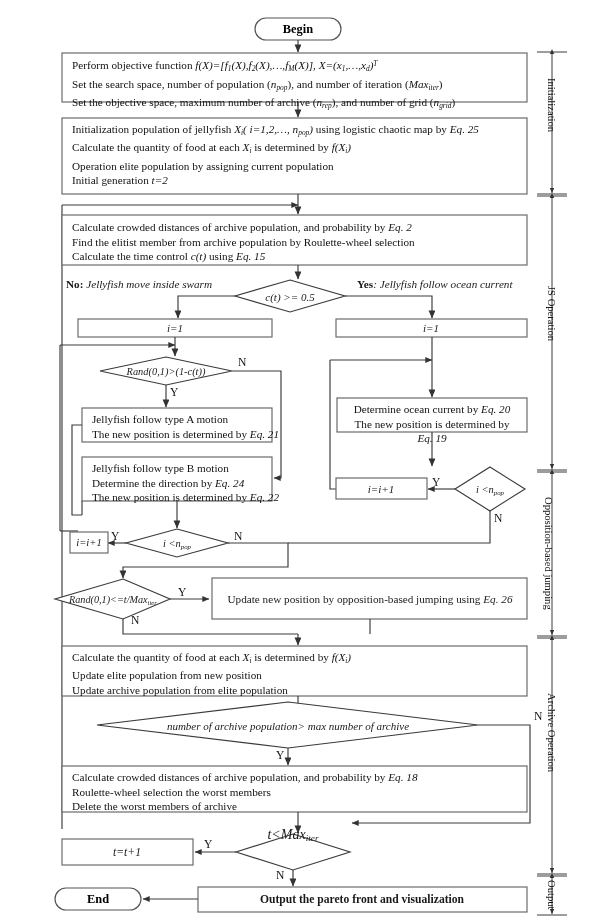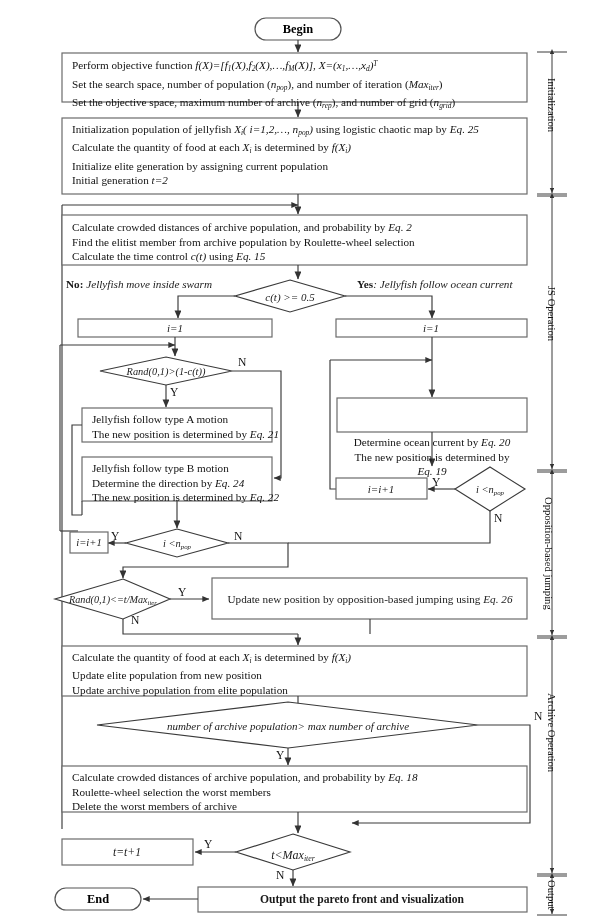--- a/index.html
+++ b/index.html
@@ -172,21 +172,21 @@
 
 <div class="boxtext" style="left:72px;top:57px;">
   <div>Perform objective function <span class="it">f(X)=[f<span class="sub">1</span>(X),f<span class="sub">2</span>(X),…,f<span class="sub">M</span>(X)]</span>, <span class="it">X=(x<span class="sub">1</span>,…,x<span class="sub">d</span>)<span class="sup">T</span></span></div>
   <div>Set the search space, number of population (<span class="it">n<span class="sub">pop</span></span>), and number of iteration (<span class="it">Max<span class="sub">iter</span></span>)</div>
   <div>Set the objective space, maximum number of archive (<span class="it">n<span class="sub">rep</span></span>), and number of grid (<span class="it">n<span class="sub">grid</span></span>)</div>
 </div>
 
 <div class="boxtext" style="left:72px;top:122px;">
   <div>Initialization population of jellyfish <span class="it">X<span class="sub">i</span>( i=1,2,…, n<span class="sub">pop</span>)</span> using logistic chaotic map by <span class="it">Eq. 25</span></div>
   <div>Calculate the quantity of food at each <span class="it">X<span class="sub">i</span></span> is determined by <span class="it">f(X<span class="sub">i</span>)</span></div>
-  <div>Initialize elite generation by assigning current population</div>
+  <div>Operation elite population by assigning current population</div>
   <div>Initial generation <span class="it">t=2</span></div>
 </div>
 
 <div class="boxtext" style="left:72px;top:220px;">
   <div>Calculate crowded distances of archive population, and probability by <span class="it">Eq. 2</span></div>
   <div>Find the elitist member from archive population by Roulette-wheel selection</div>
   <div>Calculate the time control <span class="it">c(t)</span> using <span class="it">Eq. 15</span></div>
 </div>
 
 <div class="lbl" style="left:66px;top:277px;font-size:11.2px;">
@@ -207,21 +207,21 @@
   <div>Jellyfish follow type A motion</div>
   <div>The new position is determined by <span class="it">Eq. 21</span></div>
 </div>
 
 <div class="boxtext" style="left:92px;top:461px;">
   <div>Jellyfish follow type B motion</div>
   <div>Determine the direction by <span class="it">Eq. 24</span></div>
   <div>The new position is determined by <span class="it">Eq. 22</span></div>
 </div>
 
-<div class="boxtext" style="left:432px;top:402px;transform:translateX(-50%);text-align:center;margin-top:33px;">
+<div class="boxtext" style="left:432px;top:402px;transform:translateX(-50%);text-align:center;">
   <div>Determine ocean current by <span class="it">Eq. 20</span></div>
   <div>The new position is determined by <span class="it">Eq. 19</span></div>
 </div>
 
 <div class="lbl ctr it" style="left:89px;top:536px;font-size:10.6px;">i=i+1</div>
 <div class="lbl ctr it" style="left:381px;top:482px;font-size:11px;">i=i+1</div>
 
 <div class="lbl ctr it" style="left:177px;top:537px;font-size:10.4px;">i &lt;n<span class="sub">pop</span></div>
 <div class="lbl ctr it" style="left:490px;top:483px;font-size:10.4px;">i &lt;n<span class="sub">pop</span></div>
 
@@ -238,21 +238,21 @@
 <div class="lbl ctr it" style="left:288px;top:719px;font-size:11px;">number of archive population&gt; max number of archive</div>
 
 <div class="boxtext" style="left:72px;top:770px;">
   <div>Calculate crowded distances of archive population, and probability by <span class="it">Eq. 18</span></div>
   <div>Roulette-wheel selection the worst members</div>
   <div>Delete the worst members of archive</div>
 </div>
 
 <div class="lbl ctr it" style="left:127px;top:846px;font-size:11.6px;">t=t+1</div>
 
-<div class="lbl ctr it" style="left:293px;top:848px;font-size:12px;">t&lt;Max<span class="sub">iter</span></div>
+<div class="lbl ctr it" style="left:293px;top:826px;font-size:14px;">t&lt;Max<span class="sub">iter</span></div>
 
 <div class="lbl ctr bd" style="left:362px;top:893px;font-size:11.6px;">Output the pareto front and visualization</div>
 
 <div class="yn" style="left:238px;top:356px;">N</div>
 <div class="yn" style="left:170px;top:386px;">Y</div>
 <div class="yn" style="left:111px;top:530px;">Y</div>
 <div class="yn" style="left:234px;top:530px;">N</div>
 <div class="yn" style="left:432px;top:476px;">Y</div>
 <div class="yn" style="left:494px;top:512px;">N</div>
 <div class="yn" style="left:178px;top:586px;">Y</div>

